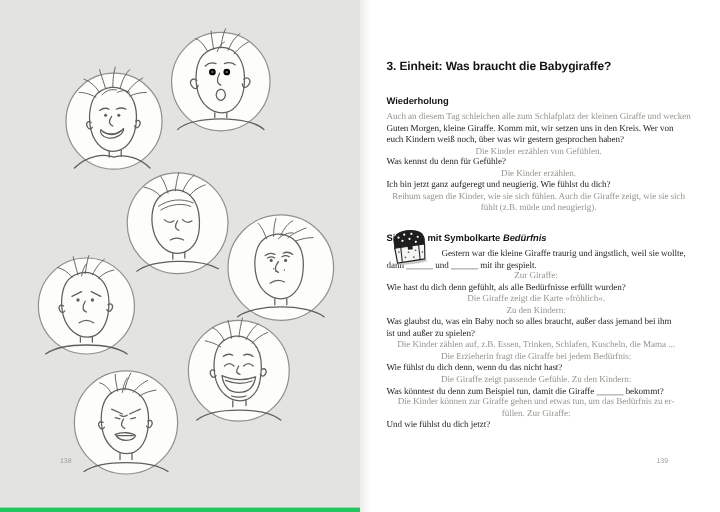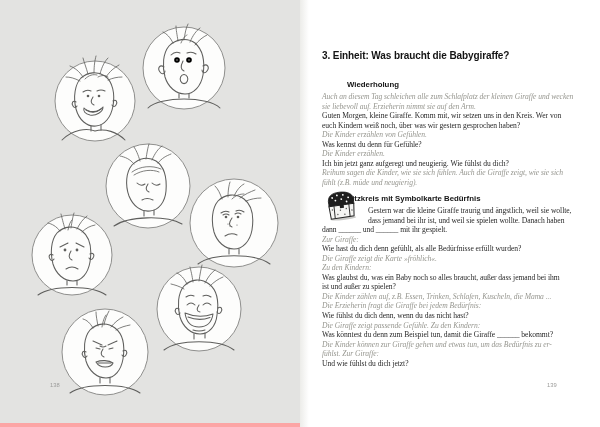--- a/index.html
+++ b/index.html
@@ -1,41 +1,41 @@
 <!DOCTYPE html>
 <html><head>
 <meta charset="utf-8">
 <style>
   html,body{margin:0;padding:0;background:#fff;}
-  .spread{position:relative;width:600px;height:427px;overflow:hidden;background:#fca5a5;
+  .spread{position:relative;width:600px;height:427px;overflow:hidden;background:#22c55e;
           font-family:"Liberation Serif",serif;}
   
   .left-page{position:absolute;left:0;top:0;width:300px;height:423px;background:#e3e3e1;}
   .faces-svg{position:absolute;left:0;top:0;}
   .circ{fill:#fdfdfc;stroke:#8f8f8d;stroke-width:1;}
   .face path{fill:none;stroke:#5f5f5d;stroke-width:1.05;stroke-linecap:round;stroke-linejoin:round;}
   .face .hair{stroke-width:0.8;}
   .face .dot{fill:#5f5f5d;stroke:none;}
   .face .mouthfill{fill:#fdfdfc;}
   .pagenum{position:absolute;font:5.8px "Liberation Sans",sans-serif;color:#9c9c9a;}
   .pagenum-left{left:50px;top:382px;}
   .pagenum-right{left:247px;top:382px;}
   
   .right-page{position:absolute;left:300px;top:0;width:300px;height:427px;background:#fff;}
   .right-page::before{content:'';position:absolute;left:0;top:0;width:9px;height:100%;
           background:linear-gradient(90deg,#ecece9,#ffffff);}
   .title{position:absolute;left:22px;top:50px;white-space:nowrap;
           font:bold 10px "Liberation Sans",sans-serif;color:#141414;letter-spacing:-0.1px;}
   .block1{position:absolute;left:22px;top:80px;}
   .block2{position:absolute;left:22px;top:194px;}
-  .block-heading{font:bold 7.8px "Liberation Sans",sans-serif;color:#141414;height:12px;white-space:nowrap;margin-left:25px;}
-  .block-heading .em{}
+  .block-heading{font:bold 7.8px "Liberation Sans",sans-serif;color:#141414;height:12px;white-space:nowrap;}
+  .block-heading .em{font-style:italic;}
   .line{font-size:7.6px;height:9.55px;line-height:9.55px;white-space:nowrap;letter-spacing:-0.05px;}
   .speech{color:#292929;}
-  .stage{font-style:italic;color:#96968f;}
+  .stage{color:#96968f;text-align:center;}
   .indent{padding-left:46px;}
   .chest{position:absolute;left:3px;top:-3px;}
 </style>
 </head>
 <body>
 
 <div class="spread">
 
   <div class="left-page">
     <svg class="faces-svg" width="300" height="423" viewBox="0 0 300 423">
@@ -216,21 +216,20 @@
   </div>
 
   <div class="right-page">
 
     <div class="title">3. Einheit: Was braucht die Babygiraffe?</div>
 
     <div class="block1">
       <div class="block-heading">Wiederholung</div>
       <div>
           <div class="line stage">Auch an diesem Tag schleichen alle zum Schlafplatz der kleinen Giraffe und wecken</div>
-          <div class="line stage">sie liebevoll auf. Erzieherin nimmt sie auf den Arm.</div>
           <div class="line speech">Guten Morgen, kleine Giraffe. Komm mit, wir setzen uns in den Kreis. Wer von</div>
           <div class="line speech">euch Kindern weiß noch, über was wir gestern gesprochen haben?</div>
           <div class="line stage">Die Kinder erzählen von Gefühlen.</div>
           <div class="line speech">Was kennst du denn für Gefühle?</div>
           <div class="line stage">Die Kinder erzählen.</div>
           <div class="line speech">Ich bin jetzt ganz aufgeregt und neugierig. Wie fühlst du dich?</div>
           <div class="line stage">Reihum sagen die Kinder, wie sie sich fühlen. Auch die Giraffe zeigt, wie sie sich</div>
           <div class="line stage">fühlt (z.B. müde und neugierig).</div>
         </div>
     </div>
@@ -254,35 +253,34 @@
             <circle cx="15" cy="19" r="0.7" fill="#555"></circle>
           <circle cx="21" cy="18" r="0.7" fill="#555"></circle>
             <circle cx="12" cy="23" r="0.7" fill="#555"></circle>
           <circle cx="19" cy="23.5" r="0.7" fill="#555"></circle>
             <circle cx="26.5" cy="20" r="0.7" fill="#555"></circle>
         </g>
       </svg>
       <div class="block-heading"><span>Sitzkreis mit Symbolkarte </span><span class="em">Bedürfnis</span></div>
       <div>
           <div class="line speech indent">Gestern war die kleine Giraffe traurig und ängstlich, weil sie wollte,</div>
-          <div class="line speech indent">dass jemand bei ihr ist, und weil sie spielen wollte. Danach haben</div>
           <div class="line speech">dann ______ und ______ mit ihr gespielt.</div>
           <div class="line stage">Zur Giraffe:</div>
           <div class="line speech">Wie hast du dich denn gefühlt, als alle Bedürfnisse erfüllt wurden?</div>
           <div class="line stage">Die Giraffe zeigt die Karte »fröhlich«.</div>
           <div class="line stage">Zu den Kindern:</div>
           <div class="line speech">Was glaubst du, was ein Baby noch so alles braucht, außer dass jemand bei ihm</div>
           <div class="line speech">ist und außer zu spielen?</div>
           <div class="line stage">Die Kinder zählen auf, z.B. Essen, Trinken, Schlafen, Kuscheln, die Mama ...</div>
           <div class="line stage">Die Erzieherin fragt die Giraffe bei jedem Bedürfnis:</div>
           <div class="line speech">Wie fühlst du dich denn, wenn du das nicht hast?</div>
           <div class="line stage">Die Giraffe zeigt passende Gefühle. Zu den Kindern:</div>
           <div class="line speech">Was könntest du denn zum Beispiel tun, damit die Giraffe ______ bekommt?</div>
           <div class="line stage">Die Kinder können zur Giraffe gehen und etwas tun, um das Bedürfnis zu er-</div>
-          <div class="line stage">fühlst. Zur Giraffe:</div>
+          <div class="line stage">füllen. Zur Giraffe:</div>
           <div class="line speech">Und wie fühlst du dich jetzt?</div>
         </div>
     </div>
 
     <div class="pagenum pagenum-right">139</div>
   </div>
 
 </div>
 
 </body></html>

